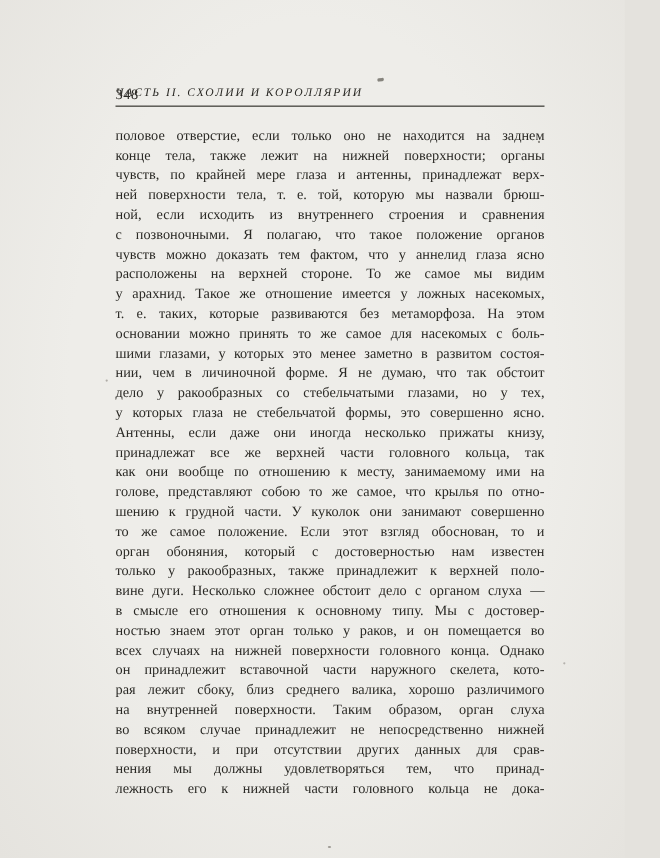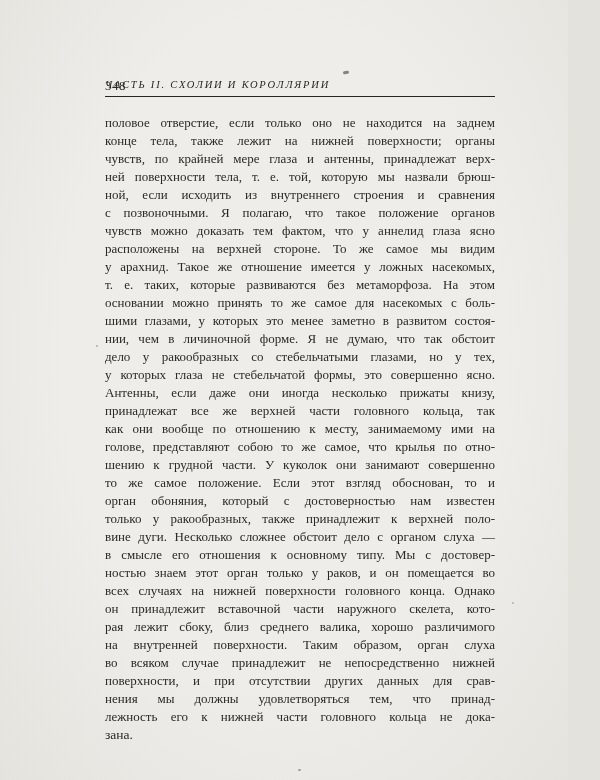--- a/index.html
+++ b/index.html
@@ -113,21 +113,20 @@
 ностью знаем этот орган только у раков, и он помещается во
 всех случаях на нижней поверхности головного конца. Однако
 он принадлежит вставочной части наружного скелета, кото-
 рая лежит сбоку, близ среднего валика, хорошо различимого
 на внутренней поверхности. Таким образом, орган слуха
 во всяком случае принадлежит не непосредственно нижней
 поверхности, и при отсутствии других данных для срав-
 нения мы должны удовлетворяться тем, что принад-
 лежность его к нижней части головного кольца не дока-</div>
 
-    <div class="last-line">зана.</div>
 
   </div>
 
   <div class="speck" style="left:343px; top:71px; width:6px; height:3px; border-radius:2px; transform:rotate(-8deg);"></div>
   <div class="speck" style="left:489px; top:128px; width:2px; height:2px;"></div>
   <div class="speck" style="left:96px; top:345px; width:2px; height:2px; opacity:0.4;"></div>
   <div class="speck" style="left:298px; top:769px; width:3px; height:2px; opacity:0.5;"></div>
   <div class="speck" style="left:512px; top:602px; width:2px; height:2px; opacity:0.35;"></div>
 </div>
 

